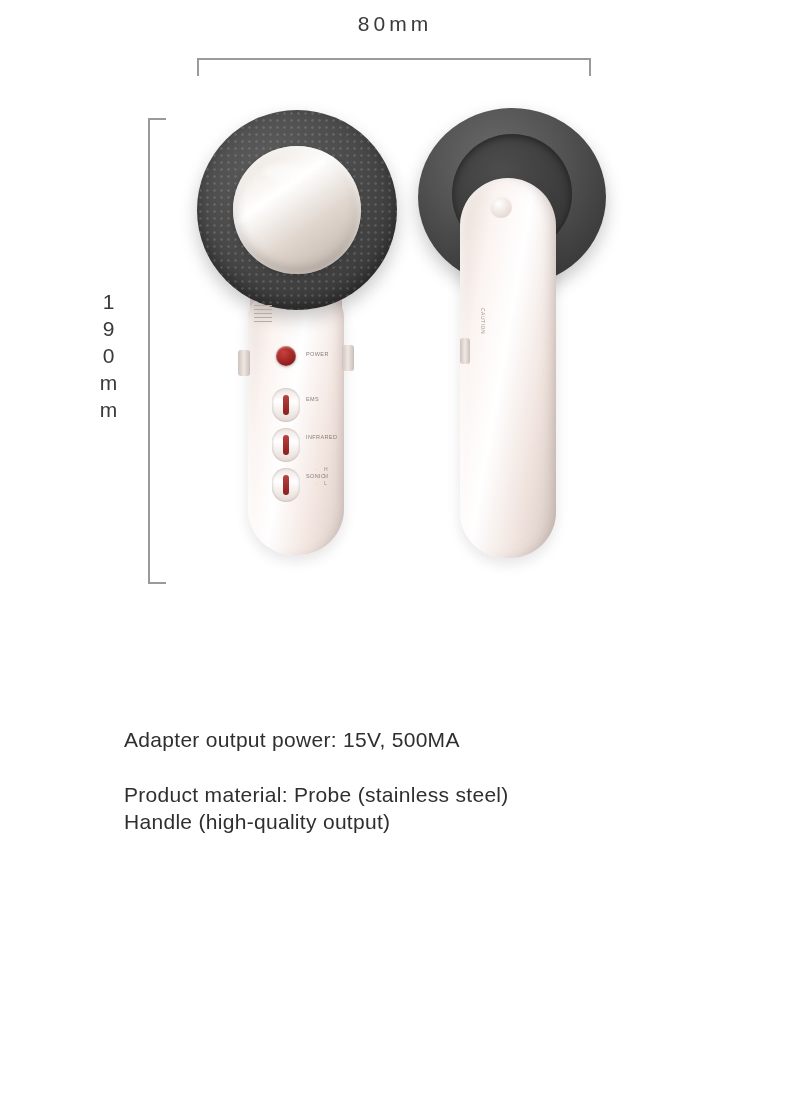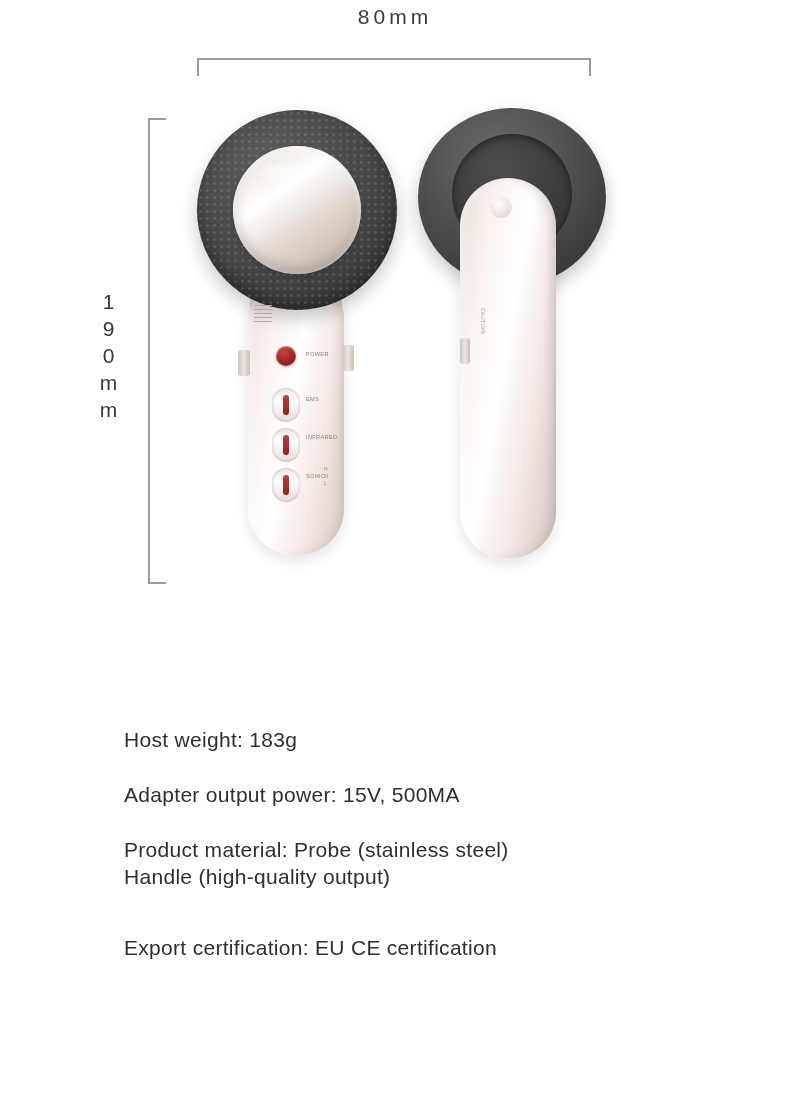--- a/index.html
+++ b/index.html
@@ -13,21 +13,21 @@
     position: relative;
     overflow: hidden;
     font-family: "Liberation Sans", sans-serif;
     color: #2b2b2b;
   }
 
   
   .dim-top-label {
     position: absolute;
     left: 0;
-    top: 5px;
+    top: 12px;
     width: 790px;
     text-align: center;
     font-size: 21px;
     letter-spacing: 4px;
     color: #3a3a3a;
   }
   .dim-top-bracket {
     position: absolute;
     left: 197px;
     top: 58px;
@@ -364,20 +364,18 @@
     </div>
     <div class="back-body"></div>
     <div class="back-dot"></div>
     <div class="back-switch"></div>
     <div class="back-text">CAUTION</div>
   </div>
 
 </div>
 
 <div class="specs">
-  <div class="spec-line">Host weight: 183g</div>
   <div class="spec-line">Adapter output power: 15V, 500MA</div>
   <div class="spec-line two-line">
     <div>Product material: Probe (stainless steel)</div>
     <div>Handle (high-quality output)</div>
   </div>
-  <div class="spec-line last">Export certification: EU CE certification</div>
 </div>
 
 </body></html>

